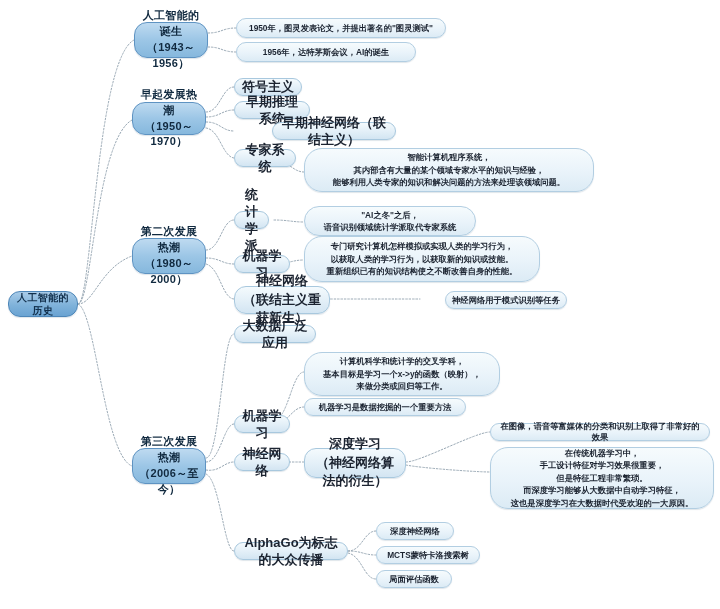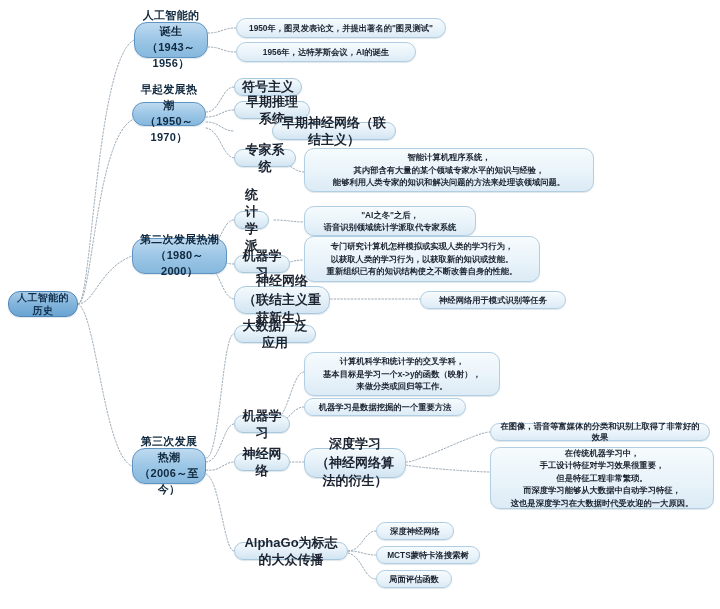--- a/index.html
+++ b/index.html
@@ -65,21 +65,21 @@
   
   .node.leaf{
     border-radius:10px;
     background:linear-gradient(180deg,#f6fbfd 0%,#e9f3fa 55%,#dcebf5 100%);
     border:1px solid #b2cee2;
     font-size:8.3px;
     font-weight:bold;
     color:#1b2330;
   }
   .node.para{
-    border-radius:10px;
+    border-radius:18px;
     font-size:8.3px;
     line-height:1.5;
     font-weight:bold;
     padding:4px 4px;
   }
   .node.two-line{ line-height:1.45; }
 </style>
 </head>
 <body>
 
@@ -137,21 +137,21 @@
 （1943～1956）</span>
   </div>
 
   <div class="node leaf" style="left:236px;top:18px;width:210px;height:20px;">
     <span>1950年，图灵发表论文，并提出著名的"图灵测试"</span>
   </div>
   <div class="node leaf" style="left:236px;top:42px;width:180px;height:20px;">
     <span>1956年，达特茅斯会议，AI的诞生</span>
   </div>
 
-  <div class="node lvl1 two-line" style="left:132px;top:102px;width:74px;height:24px;">
+  <div class="node lvl1 two-line" style="left:132px;top:102px;width:74px;height:33px;">
     <span>早起发展热潮
 （1950～1970）</span>
   </div>
 
   <div class="node lvl2" style="left:234px;top:78px;width:68px;height:18px;">
     <span>符号主义</span>
   </div>
   <div class="node lvl2" style="left:234px;top:101px;width:76px;height:18px;">
     <span>早期推理系统</span>
   </div>
@@ -160,21 +160,21 @@
   </div>
   <div class="node lvl2" style="left:234px;top:149px;width:62px;height:18px;">
     <span>专家系统</span>
   </div>
   <div class="node leaf para" style="left:304px;top:148px;width:290px;height:44px;">
     <span>智能计算机程序系统，
 其内部含有大量的某个领域专家水平的知识与经验，
 能够利用人类专家的知识和解决问题的方法来处理该领域问题。</span>
   </div>
 
-  <div class="node lvl1 two-line" style="left:132px;top:238px;width:95px;height:36px;">
+  <div class="node lvl1 two-line" style="left:132px;top:238px;width:74px;height:36px;">
     <span>第二次发展热潮
 （1980～2000）</span>
   </div>
 
   <div class="node lvl2" style="left:234px;top:211px;width:35px;height:18px;">
     <span>统计学派</span>
   </div>
   <div class="node leaf para" style="left:304px;top:206px;width:172px;height:30px;">
     <span>"AI之冬"之后，
 语音识别领域统计学派取代专家系统</span>
@@ -186,21 +186,21 @@
   <div class="node leaf para" style="left:304px;top:236px;width:236px;height:46px;">
     <span>专门研究计算机怎样模拟或实现人类的学习行为，
 以获取人类的学习行为，以获取新的知识或技能。
 重新组织已有的知识结构使之不断改善自身的性能。</span>
   </div>
 
   <div class="node lvl2 two-line" style="left:234px;top:286px;width:96px;height:28px;">
     <span>神经网络
 （联结主义重获新生）</span>
   </div>
-  <div class="node leaf" style="left:420px;top:291px;width:146px;height:18px;">
+  <div class="node leaf" style="left:445px;top:291px;width:122px;height:18px;">
     <span>神经网络用于模式识别等任务</span>
   </div>
 
   <div class="node lvl1 two-line" style="left:132px;top:448px;width:74px;height:36px;">
     <span>第三次发展热潮
 （2006～至今）</span>
   </div>
 
   <div class="node lvl2" style="left:234px;top:325px;width:82px;height:18px;">
     <span>大数据广泛应用</span>

